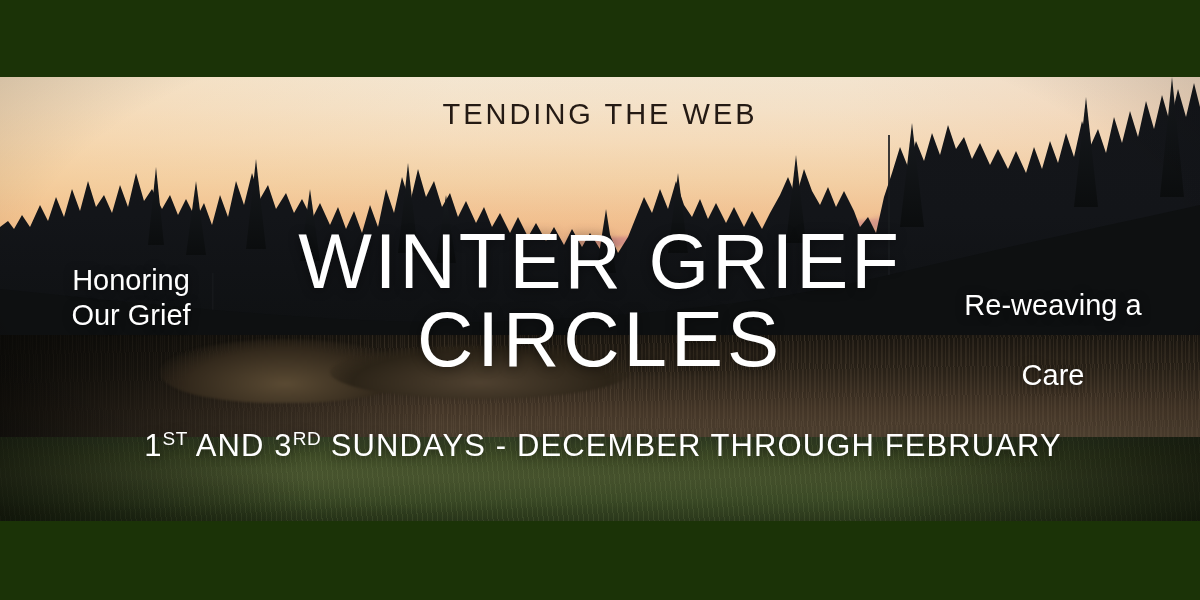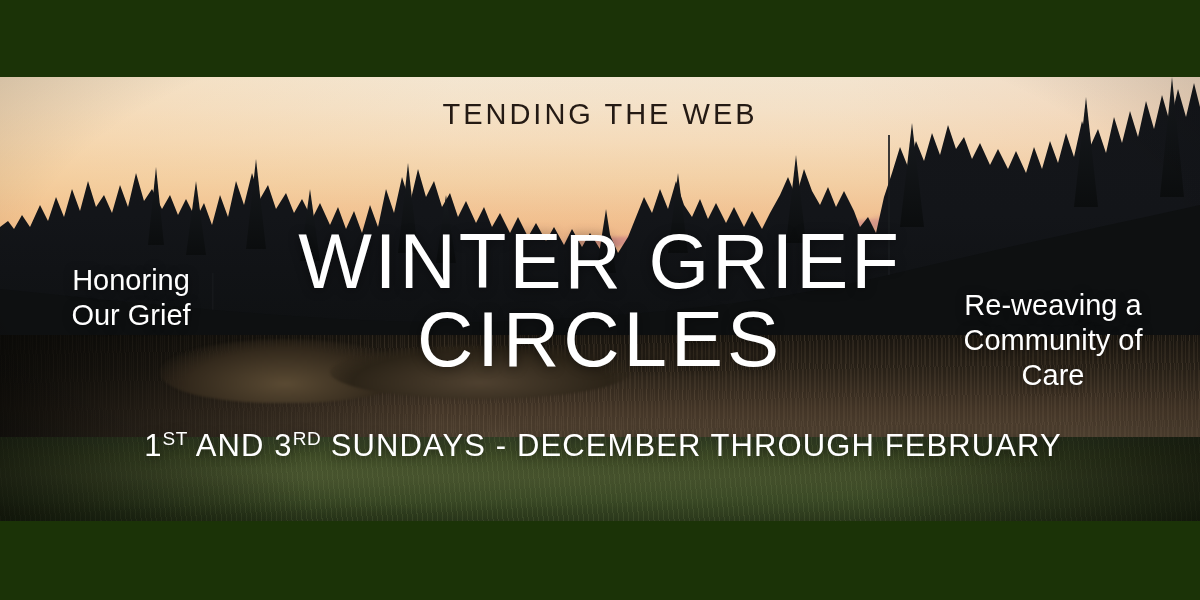--- a/index.html
+++ b/index.html
@@ -379,21 +379,21 @@
       <span class="headline l2">CIRCLES</span>
     </div>
 
     <div class="tl side side-left">
       <span>Honoring</span><br>
       <span>Our Grief</span>
     </div>
 
     <div class="tl side side-right">
       <span>Re-weaving a</span><br>
-      <span>Community of</span><br>
+      <br>
       <span>Care</span>
     </div>
 
     <div class="tl dates">
       <span class="dateline"><span>1</span><span class="sup">ST</span><span> AND </span><span>3</span><span class="sup">RD</span><span> SUNDAYS - DECEMBER THROUGH FEBRUARY</span></span>
     </div>
 
   </div>
 </div>
 

